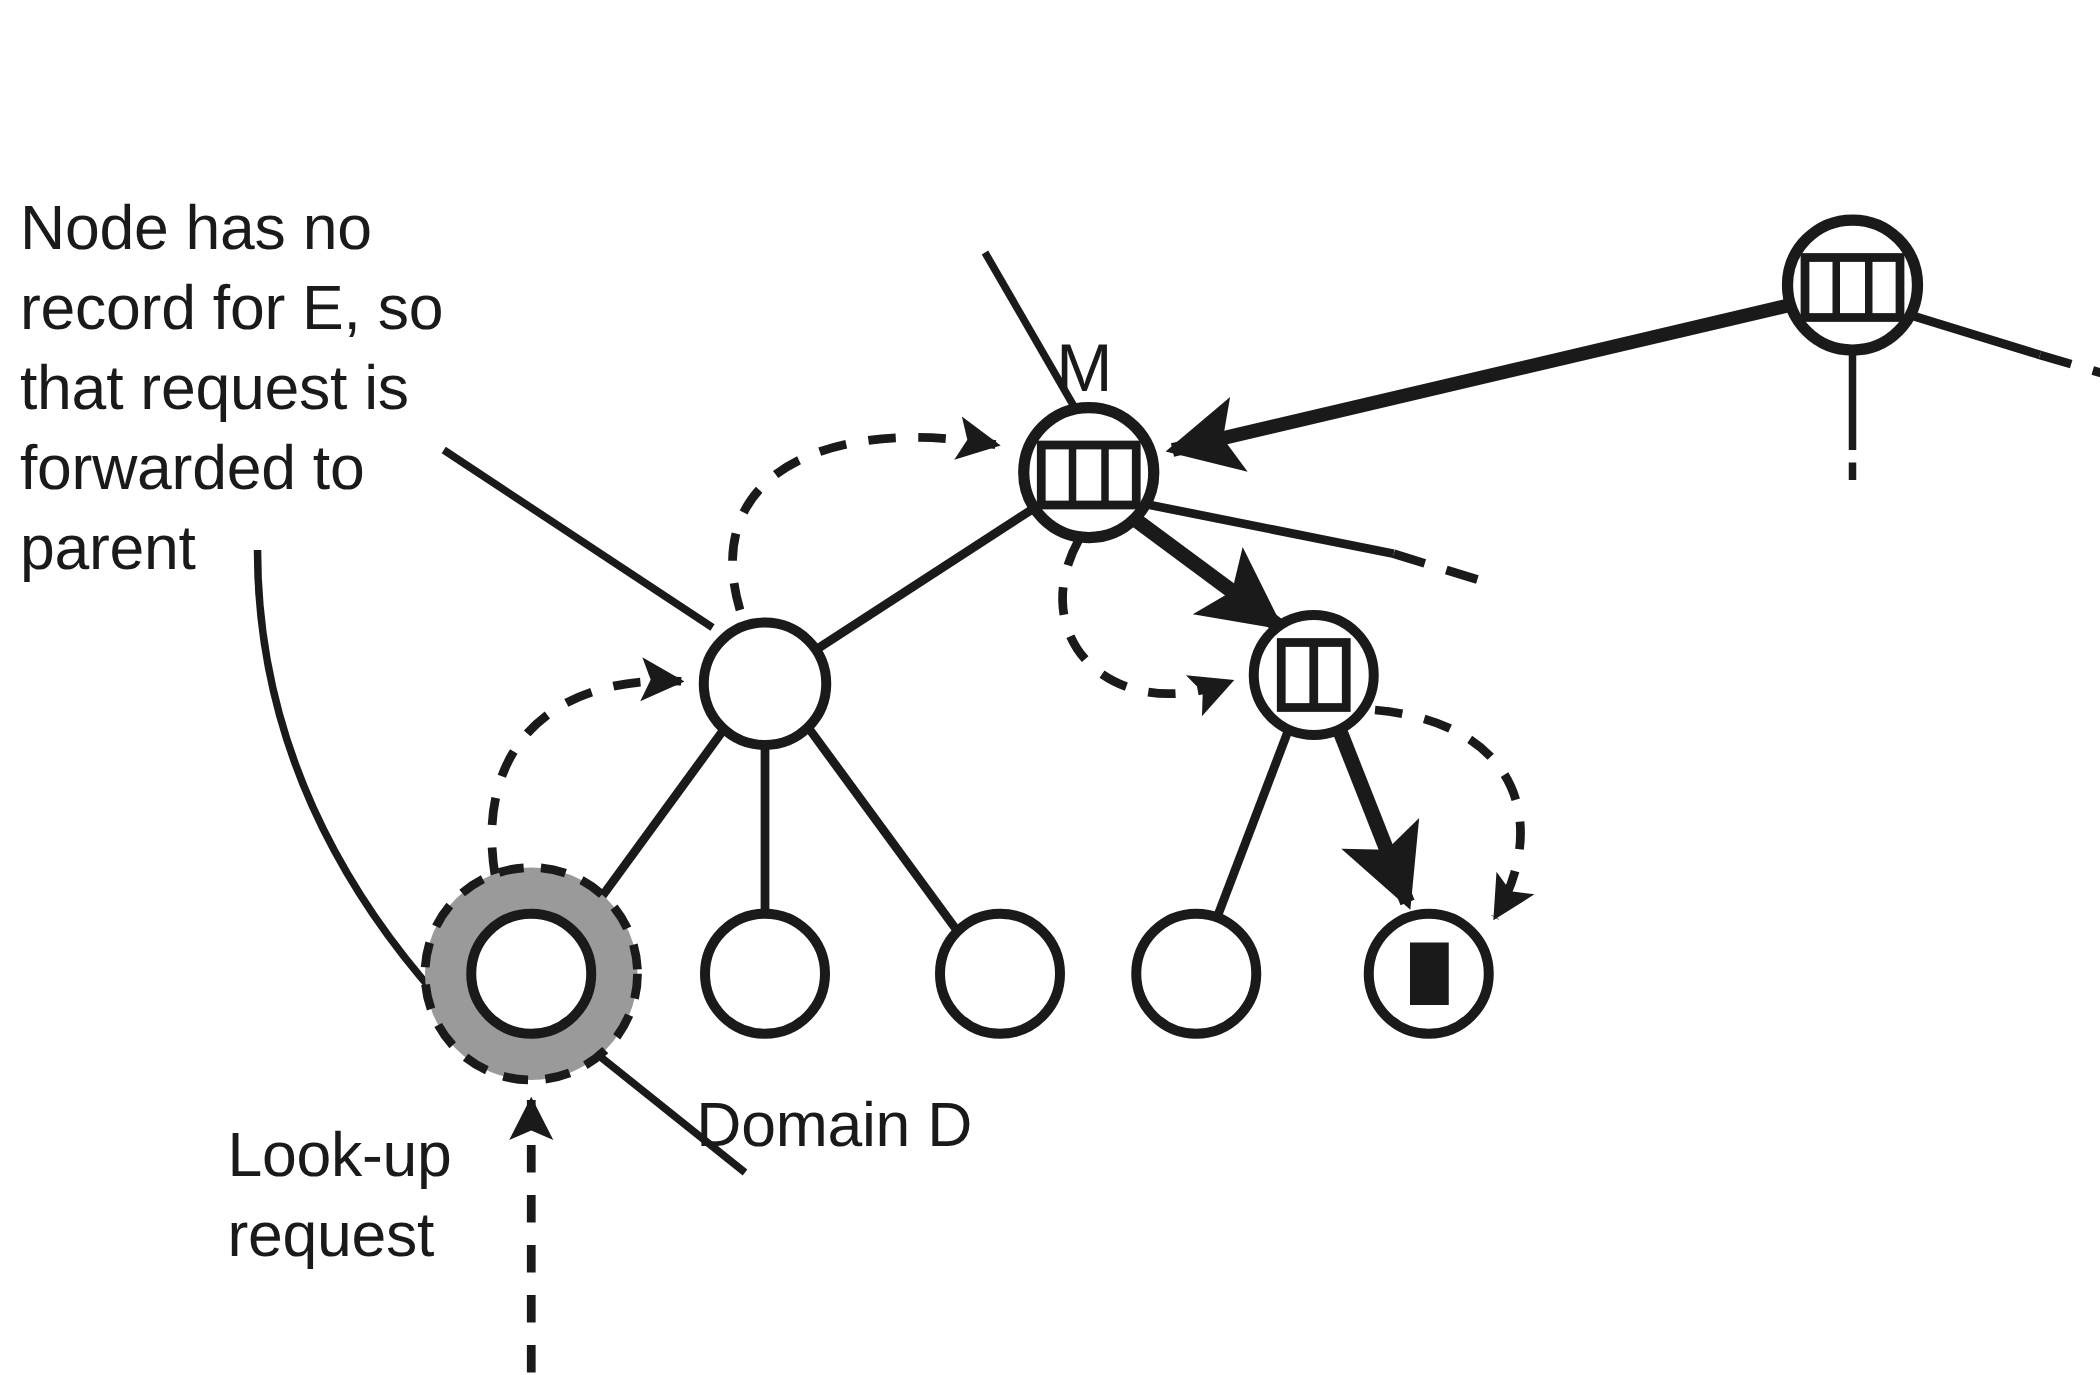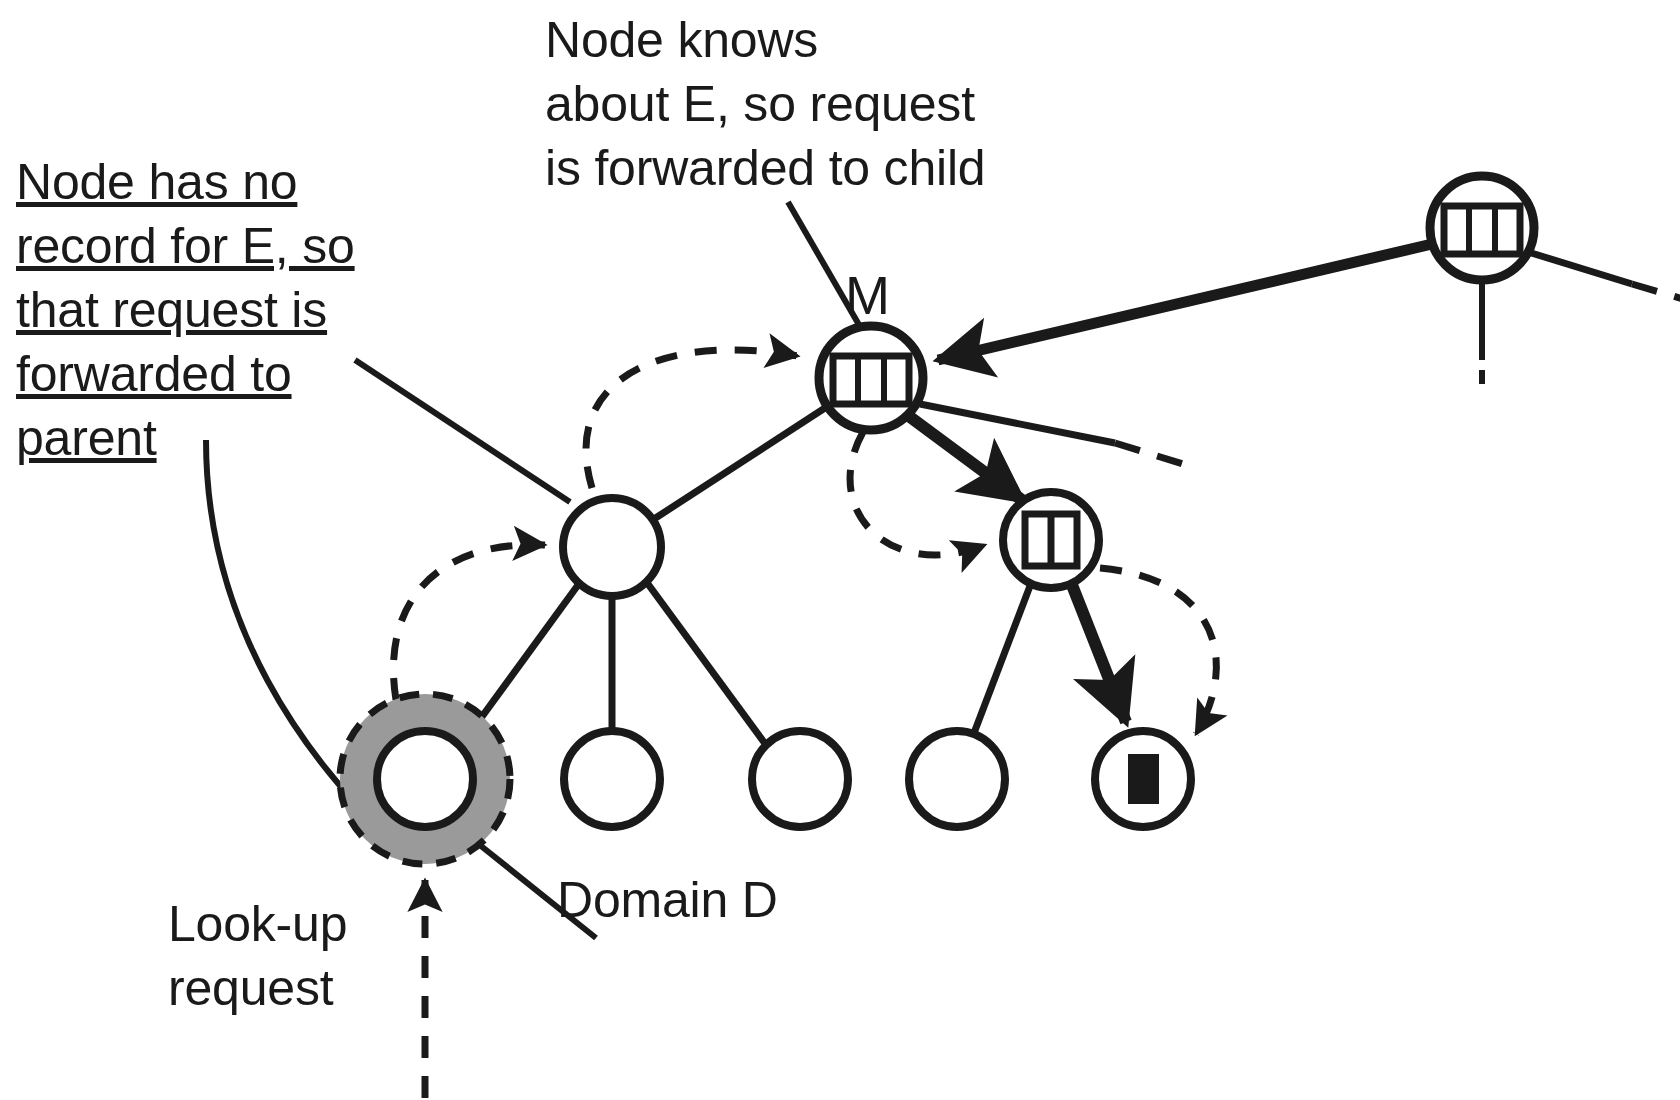--- a/index.html
+++ b/index.html
@@ -28,23 +28,23 @@
   }
   .annot {
     position: absolute;
     color: #1a1a1a;
     font-family: "Liberation Sans", sans-serif;
     font-size: 50px;
     line-height: 64px;
     white-space: pre;
     letter-spacing: -0.2px;
   }
-  #label-no-record { left: 16px; top: 150px; text-decoration: underline; }
+  #label-no-record { left: 16px; top: 150px; }
   #label-knows     { left: 545px; top: 8px; }
-  #label-lookup    { left: 168px; top: 892px; }
+  #label-lookup    { left: 182px; top: 892px; }
   #label-domain    { left: 557px; top: 868px; }
   #label-m {
     position: absolute;
     left: 845px;
     top: 268px;
     font-size: 54px;
     line-height: 54px;
     color: #1a1a1a;
   }
 </style>
@@ -161,23 +161,20 @@
       </g>
     </g>
   </svg>
 
   <div class="annot" id="label-no-record">Node has no
 record for E, so
 that request is
 forwarded to
 parent</div>
 
-  <div class="annot" id="label-knows">Node knows
-about E, so request
-is forwarded to child</div>
 
   <div class="annot" id="label-lookup">Look-up
 request</div>
 
   <div class="annot" id="label-domain">Domain D</div>
 
   <div id="label-m">M</div>
 
 </div>
 

